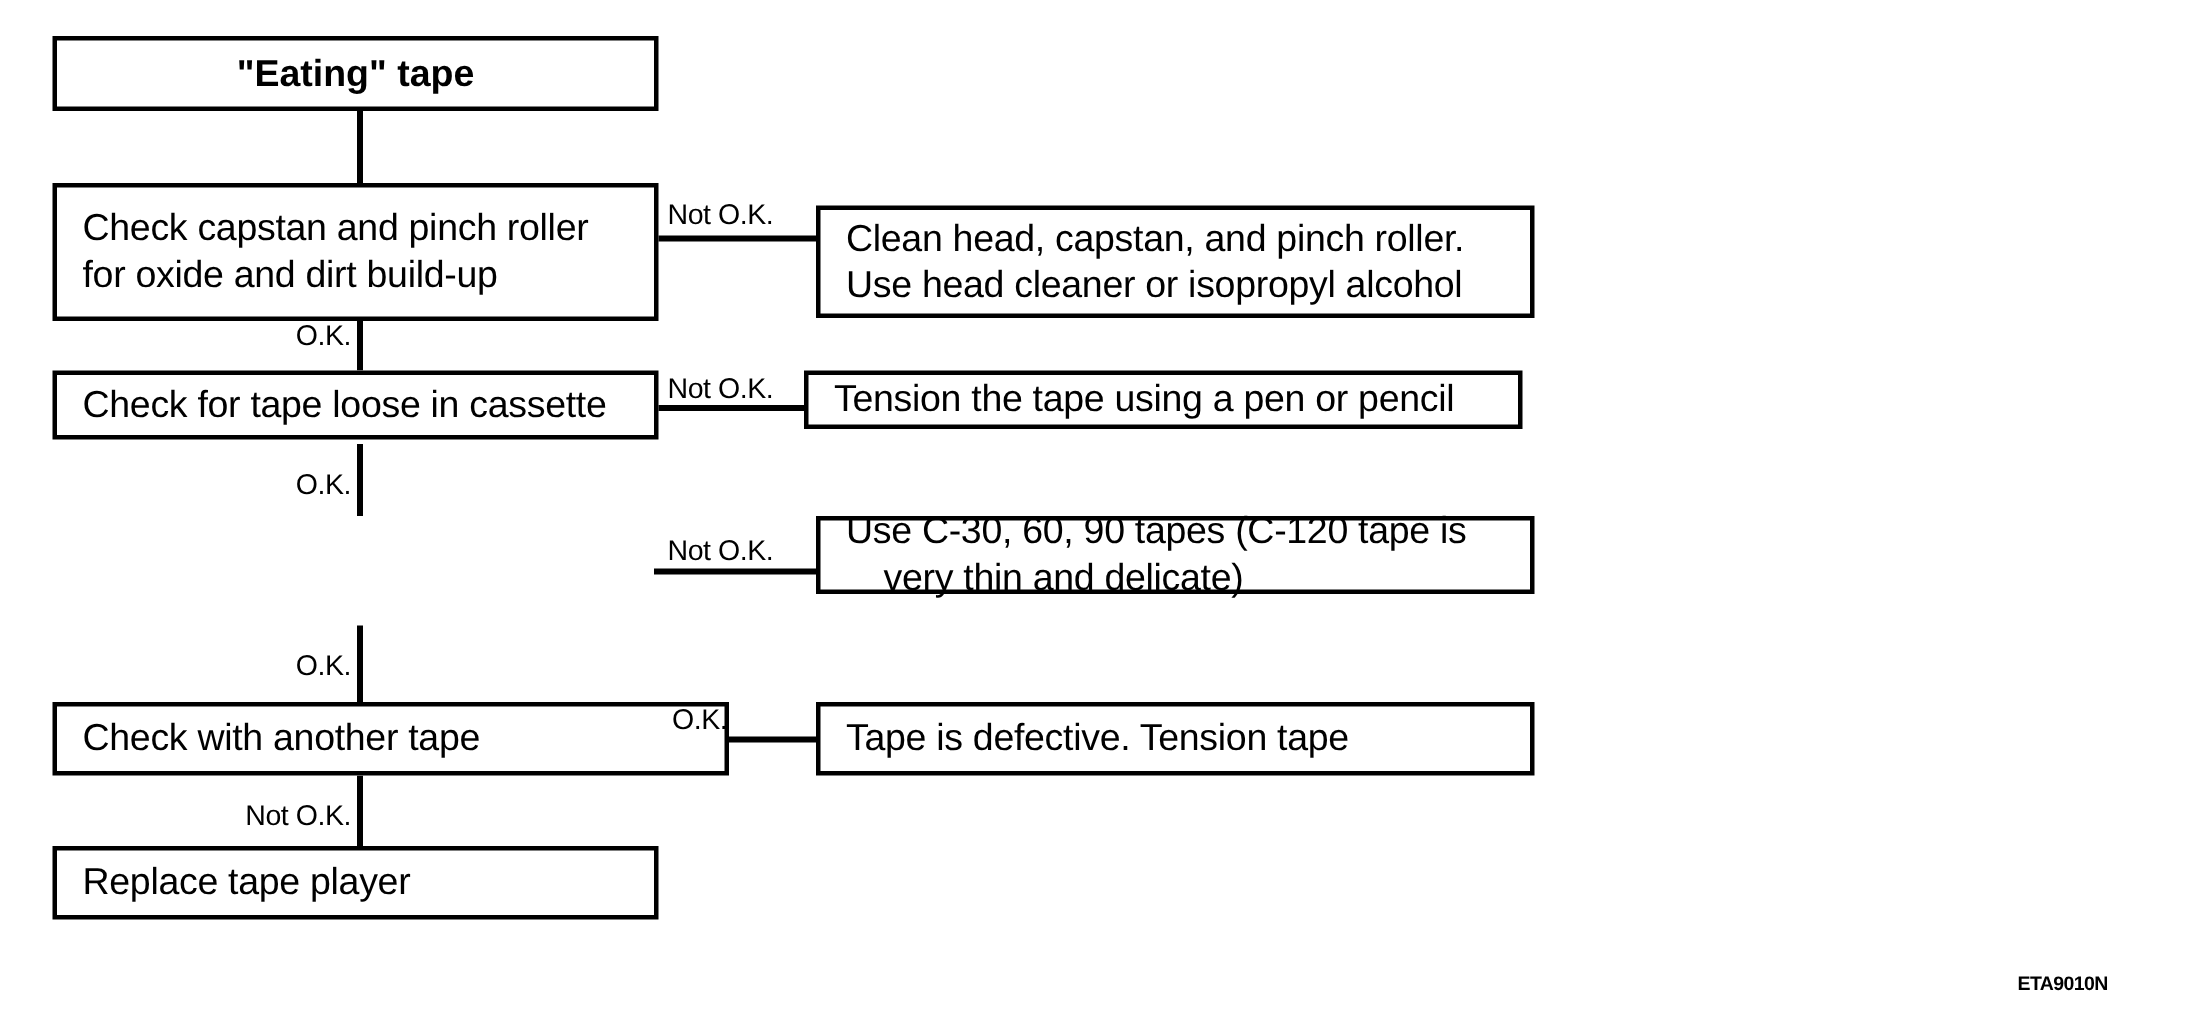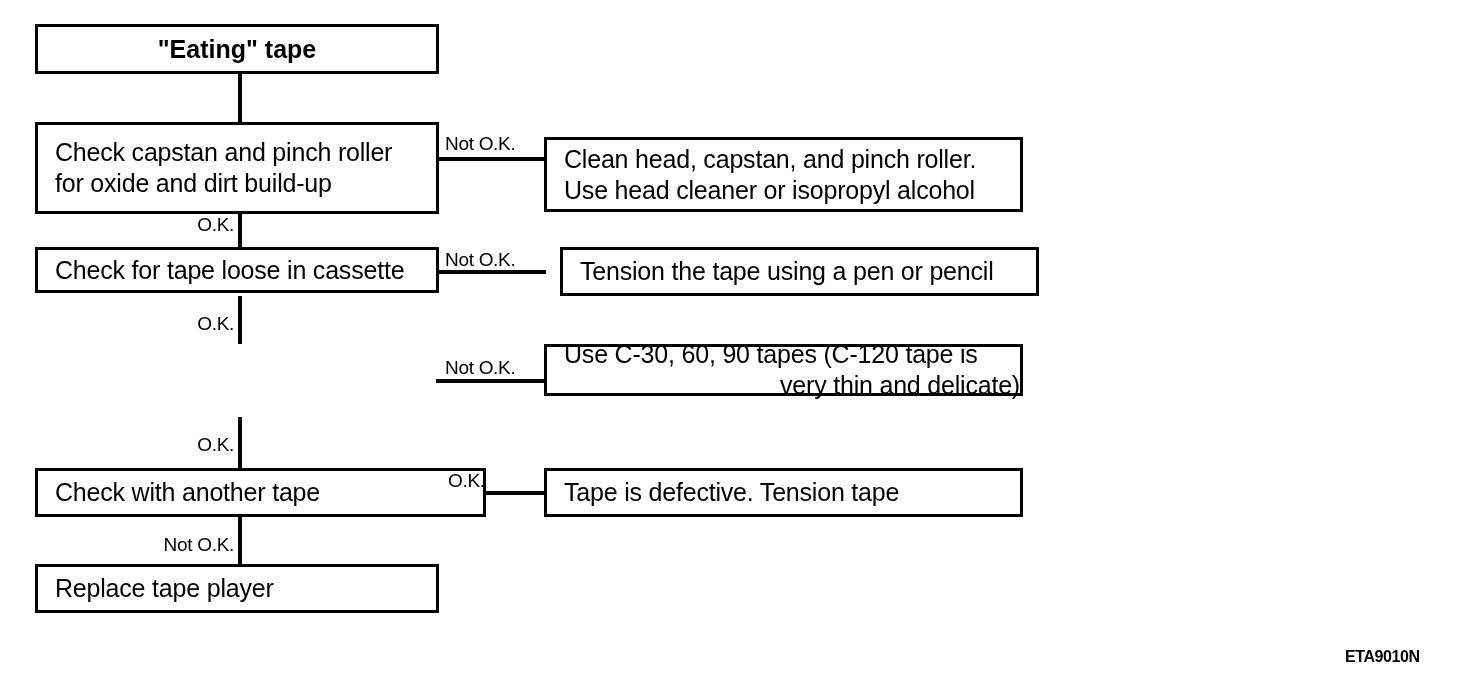--- a/index.html
+++ b/index.html
@@ -38,21 +38,20 @@
   .node.title-node {
     align-items: center;
   }
   .node.title-node .line {
     font-weight: bold;
     padding-left: 0;
     letter-spacing: 0px;
   }
   .node .line.indent {
     padding-left: 42px;
-    text-align: right;
   }
   .vline {
     position: absolute;
     width: 4px;
     background: #000000;
     z-index: 1;
   }
   .hline {
     position: absolute;
     height: 4px;
@@ -66,21 +65,21 @@
     white-space: nowrap;
     background: transparent;
     z-index: 4;
     letter-spacing: -0.3px;
   }
   .edge-label.right-align {
     text-align: right;
   }
   .footer-code {
     position: absolute;
-    font-size: 16px;
+    font-size: 13px;
     font-weight: bold;
     letter-spacing: -0.4px;
     white-space: nowrap;
     z-index: 4;
   }
 </style>
 </head>
 <body>
 
 <div id="canvas">
@@ -107,21 +106,21 @@
 
   <div class="node" style="left:544px; top:137px; width:479px; height:75px;">
     <div class="line">Clean head, capstan, and pinch roller.</div>
     <div class="line">Use head cleaner or isopropyl alcohol</div>
   </div>
 
   <div class="node" style="left:35px; top:247px; width:404px; height:46px;">
     <div class="line">Check for tape loose in cassette</div>
   </div>
 
-  <div class="node" style="left:560px; top:247px; width:479px; height:49px;">
+  <div class="node" style="left:536px; top:247px; width:479px; height:39px;">
     <div class="line">Tension the tape using a pen or pencil</div>
   </div>
 
 
   <div class="node" style="left:544px; top:344px; width:479px; height:52px;">
     <div class="line">Use C-30, 60, 90 tapes (C-120 tape is</div>
     <div class="line indent">very thin and delicate)</div>
   </div>
 
   <div class="node" style="left:35px; top:468px; width:451px; height:49px;">

